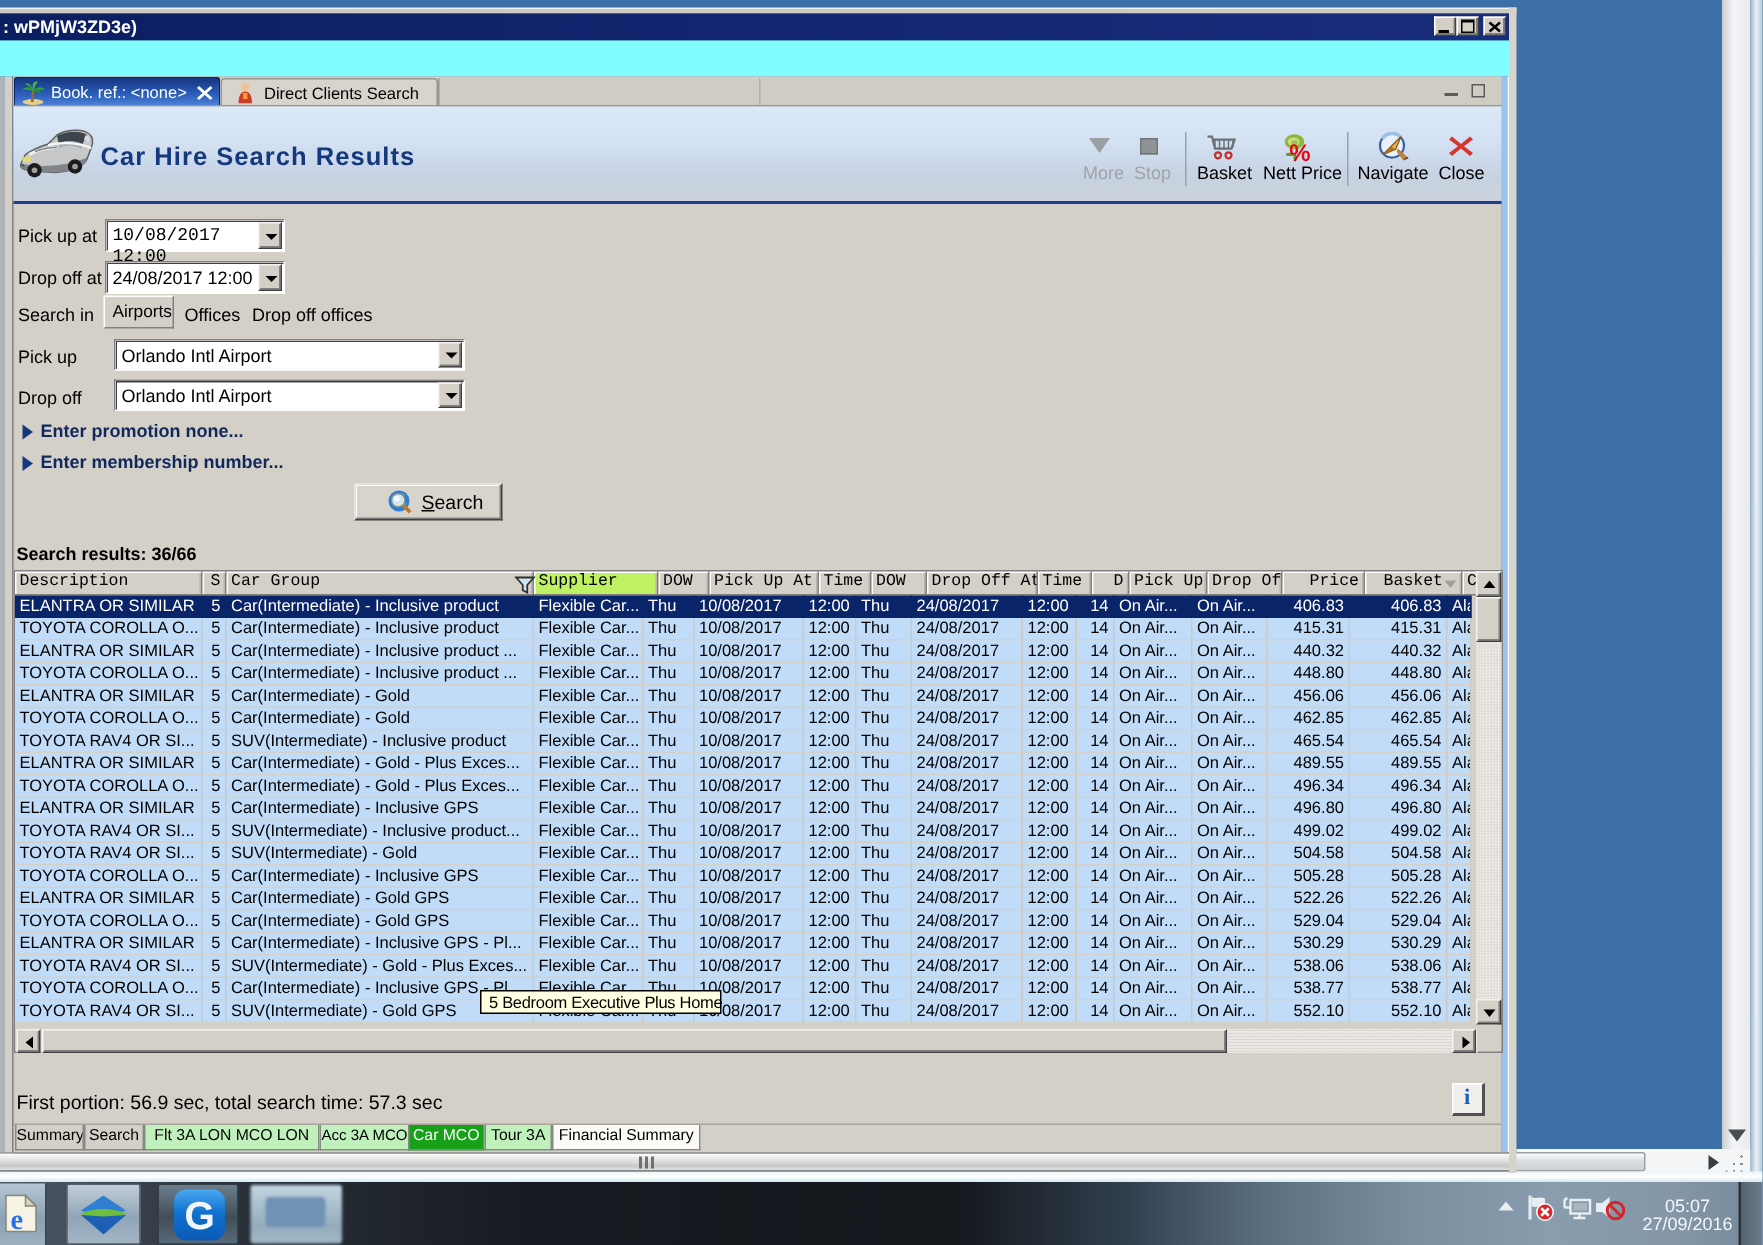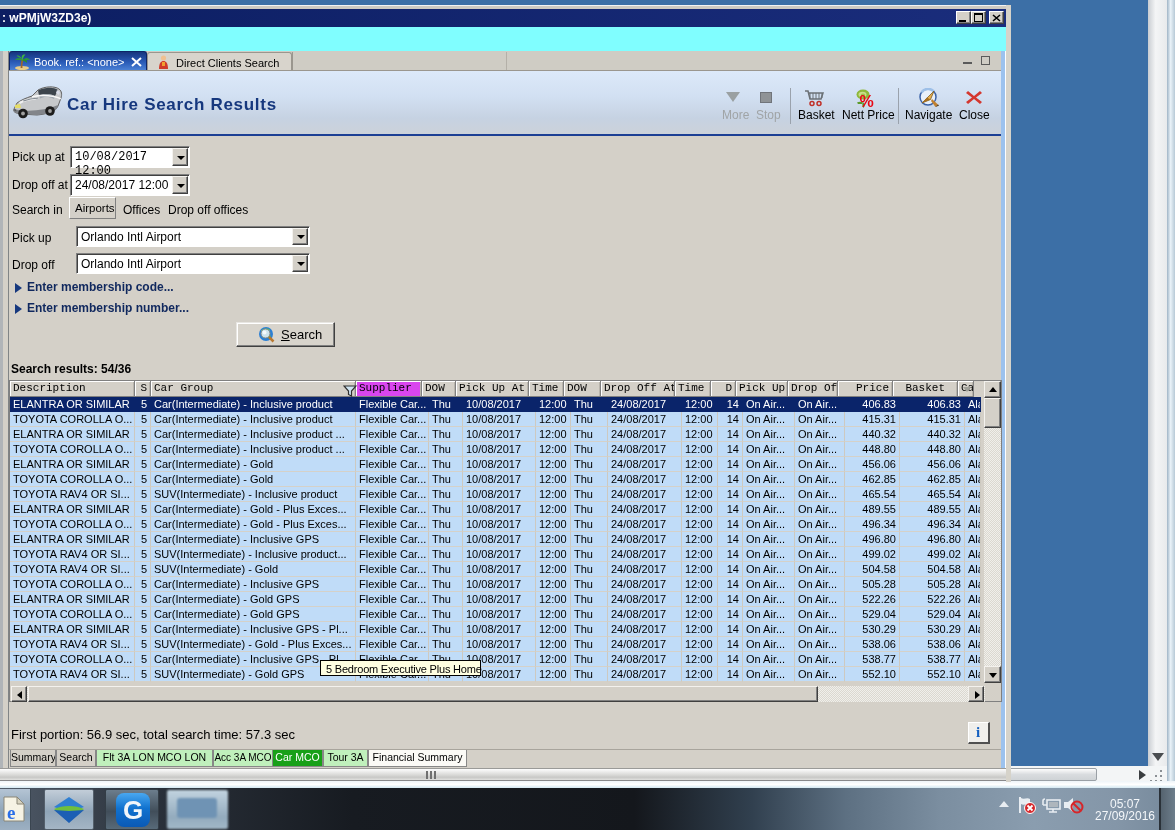--- a/index.html
+++ b/index.html
@@ -232,44 +232,44 @@
     </div>
 </div>
 <div class="lbl" style="left:12px;top:258px;">Drop off</div>
 <div class="abs bevel-in" style="left:76px;top:253px;width:234px;height:21px;">
   <div class="abs" style="left:4px;top:3px;font-size:12px;">Orlando Intl Airport</div>
   <div class="abs sb-btn" style="left:215px;top:1px;width:16px;height:17px;">
       <div class="abs" style="left:4px;top:6px;width:0;height:0;border-left:4px solid transparent;border-right:4px solid transparent;border-top:4px solid #000;"></div>
     </div>
 </div>
 <div class="abs" style="left:15px;top:283px;width:0;height:0;border-top:5px solid transparent;border-bottom:5px solid transparent;border-left:7px solid #16387e;"></div>
-<div class="abs" style="left:27px;top:280px;font-size:12px;font-weight:bold;color:#10285e;">Enter membership code...</div>
+<div class="abs" style="left:27px;top:280px;font-size:12px;font-weight:bold;color:#10285e;">Enter promotion none...</div>
 <div class="abs" style="left:15px;top:304px;width:0;height:0;border-top:5px solid transparent;border-bottom:5px solid transparent;border-left:7px solid #16387e;"></div>
 <div class="abs" style="left:27px;top:301px;font-size:12px;font-weight:bold;color:#10285e;">Enter membership number...</div>
 
 <div class="abs" style="left:236px;top:322px;width:99px;height:25px;background:#d8d4cc;border-top:1px solid #e8e6e2;border-left:1px solid #e8e6e2;border-right:1px solid #404040;border-bottom:1px solid #404040;box-shadow:inset -1px -1px 0 #808080, inset 1px 1px 0 #fff;">
   <svg width="18" height="18" style="position:absolute;left:21px;top:3px;" viewBox="0 0 18 18">
     <circle cx="8" cy="8" r="7" fill="#2a7fd4"></circle>
     <path d="M3 5 C5 2 10 2 12 4 C10 6 6 7 3 5 Z" fill="#58c858"></path>
     <path d="M4 11 C7 13 11 12 13 10 C11 8 6 9 4 11 Z" fill="#58c858"></path>
     <circle cx="7.5" cy="7.5" r="4.5" fill="#cfe4ec" stroke="#888" stroke-width="1"></circle>
     <circle cx="6.5" cy="6.5" r="2" fill="#f4fafc"></circle>
     <path d="M11 11 L15.5 15.5" stroke="#b87830" stroke-width="2.5"></path>
   </svg>
   <div class="abs" style="left:44px;top:4px;font-size:13px;"><span style="text-decoration:underline;">S</span>earch</div>
 </div>
 
-<div class="abs" style="left:11px;top:362px;font-size:12px;font-weight:bold;">Search results: 54/36</div>
+<div class="abs" style="left:11px;top:362px;font-size:12px;font-weight:bold;">Search results: 36/66</div>
 
 <div id="grid" class="abs" style="left:9px;top:380px;width:993px;height:322px;border:1px solid #808080;background:#d4d0c8;">
     <div style="position: absolute; left: 0px; top: 0px; height: 16px; display: flex; font-family: Liberation Mono, monospace;">
       <div style="position: relative; width: 125px; height: 16px; background: rgb(212, 208, 200); border-right: 1px solid rgb(128, 128, 128); border-bottom: 1px solid rgb(128, 128, 128); box-shadow: rgb(255, 255, 255) 1px 1px 0px inset, rgb(184, 180, 172) -1px 0px 0px inset; font-size: 11px; line-height: 15px; padding: 0px 3px; overflow: hidden; white-space: nowrap;">Description</div>
       <div style="position: relative; width: 16px; height: 16px; background: rgb(212, 208, 200); border-right: 1px solid rgb(128, 128, 128); border-bottom: 1px solid rgb(128, 128, 128); box-shadow: rgb(255, 255, 255) 1px 1px 0px inset, rgb(184, 180, 172) -1px 0px 0px inset; font-size: 11px; line-height: 15px; padding: 0px 3px; overflow: hidden; white-space: nowrap; text-align: right;">S</div>
       <div style="position: relative; width: 205px; height: 16px; background: rgb(212, 208, 200); border-right: 1px solid rgb(128, 128, 128); border-bottom: 1px solid rgb(128, 128, 128); box-shadow: rgb(255, 255, 255) 1px 1px 0px inset, rgb(184, 180, 172) -1px 0px 0px inset; font-size: 11px; line-height: 15px; padding: 0px 3px; overflow: hidden; white-space: nowrap;">Car Group</div>
-      <div style="position: relative; width: 66px; height: 16px; background: #d946ef; border-right: 1px solid rgb(128, 128, 128); border-bottom: 1px solid rgb(128, 128, 128); box-shadow: rgb(255, 255, 255) 1px 1px 0px inset, rgb(184, 180, 172) -1px 0px 0px inset; font-size: 11px; line-height: 15px; padding: 0px 3px; overflow: hidden; white-space: nowrap;">Supplier</div>
+      <div style="position: relative; width: 83px; height: 16px; background: #bef264; border-right: 1px solid rgb(128, 128, 128); border-bottom: 1px solid rgb(128, 128, 128); box-shadow: rgb(255, 255, 255) 1px 1px 0px inset, rgb(184, 180, 172) -1px 0px 0px inset; font-size: 11px; line-height: 15px; padding: 0px 3px; overflow: hidden; white-space: nowrap;">Supplier</div>
       <div style="position: relative; width: 34px; height: 16px; background: rgb(212, 208, 200); border-right: 1px solid rgb(128, 128, 128); border-bottom: 1px solid rgb(128, 128, 128); box-shadow: rgb(255, 255, 255) 1px 1px 0px inset, rgb(184, 180, 172) -1px 0px 0px inset; font-size: 11px; line-height: 15px; padding: 0px 3px; overflow: hidden; white-space: nowrap;">DOW</div>
       <div style="position: relative; width: 73px; height: 16px; background: rgb(212, 208, 200); border-right: 1px solid rgb(128, 128, 128); border-bottom: 1px solid rgb(128, 128, 128); box-shadow: rgb(255, 255, 255) 1px 1px 0px inset, rgb(184, 180, 172) -1px 0px 0px inset; font-size: 11px; line-height: 15px; padding: 0px 3px; overflow: hidden; white-space: nowrap;">Pick Up At</div>
       <div style="position: relative; width: 35px; height: 16px; background: rgb(212, 208, 200); border-right: 1px solid rgb(128, 128, 128); border-bottom: 1px solid rgb(128, 128, 128); box-shadow: rgb(255, 255, 255) 1px 1px 0px inset, rgb(184, 180, 172) -1px 0px 0px inset; font-size: 11px; line-height: 15px; padding: 0px 3px; overflow: hidden; white-space: nowrap;">Time</div>
       <div style="position: relative; width: 37px; height: 16px; background: rgb(212, 208, 200); border-right: 1px solid rgb(128, 128, 128); border-bottom: 1px solid rgb(128, 128, 128); box-shadow: rgb(255, 255, 255) 1px 1px 0px inset, rgb(184, 180, 172) -1px 0px 0px inset; font-size: 11px; line-height: 15px; padding: 0px 3px; overflow: hidden; white-space: nowrap;">DOW</div>
       <div style="position: relative; width: 74px; height: 16px; background: rgb(212, 208, 200); border-right: 1px solid rgb(128, 128, 128); border-bottom: 1px solid rgb(128, 128, 128); box-shadow: rgb(255, 255, 255) 1px 1px 0px inset, rgb(184, 180, 172) -1px 0px 0px inset; font-size: 11px; line-height: 15px; padding: 0px 3px; overflow: hidden; white-space: nowrap;">Drop Off At</div>
       <div style="position: relative; width: 36px; height: 16px; background: rgb(212, 208, 200); border-right: 1px solid rgb(128, 128, 128); border-bottom: 1px solid rgb(128, 128, 128); box-shadow: rgb(255, 255, 255) 1px 1px 0px inset, rgb(184, 180, 172) -1px 0px 0px inset; font-size: 11px; line-height: 15px; padding: 0px 3px; overflow: hidden; white-space: nowrap;">Time</div>
       <div style="position: relative; width: 25px; height: 16px; background: rgb(212, 208, 200); border-right: 1px solid rgb(128, 128, 128); border-bottom: 1px solid rgb(128, 128, 128); box-shadow: rgb(255, 255, 255) 1px 1px 0px inset, rgb(184, 180, 172) -1px 0px 0px inset; font-size: 11px; line-height: 15px; padding: 0px 3px; overflow: hidden; white-space: nowrap; text-align: right;">D</div>
       <div style="position: relative; width: 52px; height: 16px; background: rgb(212, 208, 200); border-right: 1px solid rgb(128, 128, 128); border-bottom: 1px solid rgb(128, 128, 128); box-shadow: rgb(255, 255, 255) 1px 1px 0px inset, rgb(184, 180, 172) -1px 0px 0px inset; font-size: 11px; line-height: 15px; padding: 0px 3px; overflow: hidden; white-space: nowrap;">Pick Up</div>
       <div style="position: relative; width: 50px; height: 16px; background: rgb(212, 208, 200); border-right: 1px solid rgb(128, 128, 128); border-bottom: 1px solid rgb(128, 128, 128); box-shadow: rgb(255, 255, 255) 1px 1px 0px inset, rgb(184, 180, 172) -1px 0px 0px inset; font-size: 11px; line-height: 15px; padding: 0px 3px; overflow: hidden; white-space: nowrap;">Drop Off</div>
       <div style="position: relative; width: 55px; height: 16px; background: rgb(212, 208, 200); border-right: 1px solid rgb(128, 128, 128); border-bottom: 1px solid rgb(128, 128, 128); box-shadow: rgb(255, 255, 255) 1px 1px 0px inset, rgb(184, 180, 172) -1px 0px 0px inset; font-size: 11px; line-height: 15px; padding: 0px 3px; overflow: hidden; white-space: nowrap; text-align: right;">Price</div>

